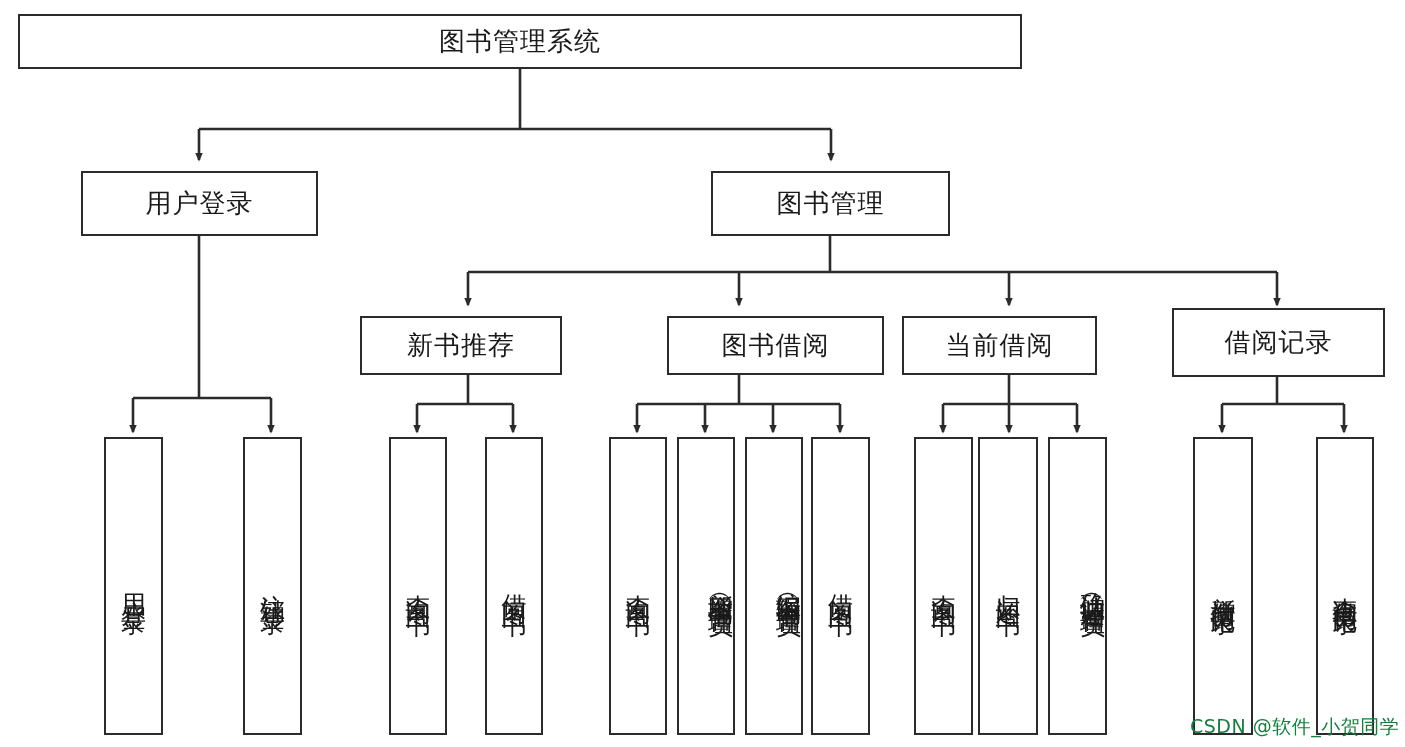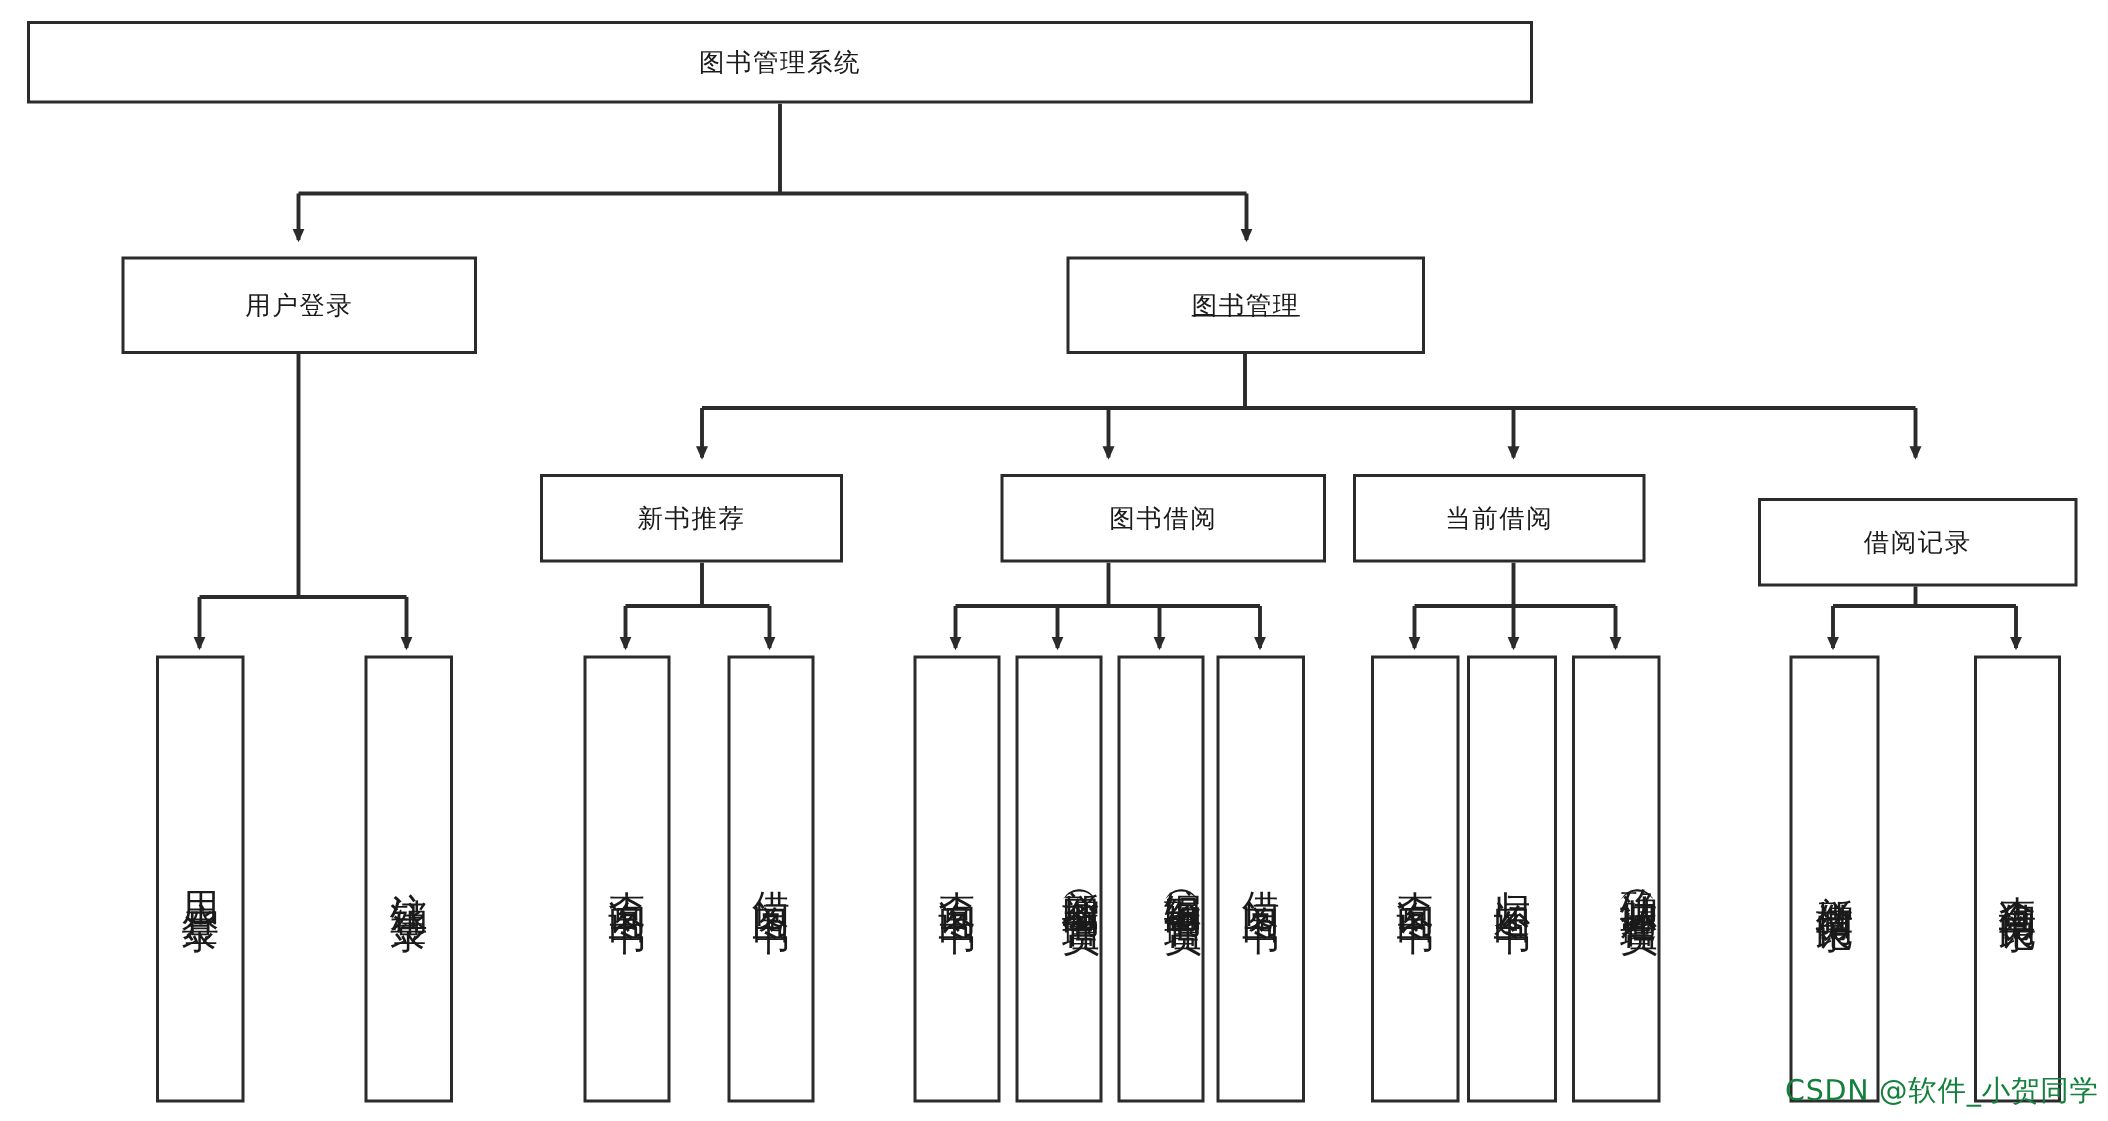--- a/index.html
+++ b/index.html
@@ -21,21 +21,21 @@
     position: absolute;
     box-sizing: border-box;
     border: 2px solid #2b2b2b;
     background: #ffffff;
     display: flex;
     align-items: center;
     justify-content: center;
     color: #1a1a1a;
   }
   .node.h {
-    font-size: 17px;
+    font-size: 26px;
     letter-spacing: 1px;
   }
   .node.v {
     writing-mode: vertical-rl;
     text-orientation: upright;
     font-size: 25px;
     letter-spacing: 6px;
     line-height: 1;
     padding: 4px 0;
     text-align: center;
@@ -119,34 +119,34 @@
     </g>
   </svg>
 
   <div class="node h" style="left:18px; top:14px; width:1004px; height:55px;">
     <span>图书管理系统</span>
   </div>
 
   <div class="node h" style="left:81px; top:171px; width:237px; height:65px;">
     <span>用户登录</span>
   </div>
-  <div class="node h" style="left:711px; top:171px; width:239px; height:65px;text-decoration:underline;">
+  <div class="node h" style="left:711px; top:171px; width:239px; height:65px;">
     <span>图书管理</span>
   </div>
 
   <div class="node h" style="left:360px; top:316px; width:202px; height:59px;">
     <span>新书推荐</span>
   </div>
   <div class="node h" style="left:631px; top:316px; width:217px; height:59px;margin-left:36px;">
     <span>图书借阅</span>
   </div>
   <div class="node h" style="left:902px; top:316px; width:195px; height:59px;">
     <span>当前借阅</span>
   </div>
-  <div class="node h" style="left:1172px; top:332px; width:213px; height:59px;">
+  <div class="node h" style="left:1172px; top:308px; width:213px; height:69px;">
     <span>借阅记录</span>
   </div>
 
   <div class="node v" style="left:104px; top:437px; width:59px; height:298px;">
     <span>用户登录</span>
   </div>
   <div class="node v" style="left:243px; top:437px; width:59px; height:298px;">
     <span>注销登录</span>
   </div>
 

